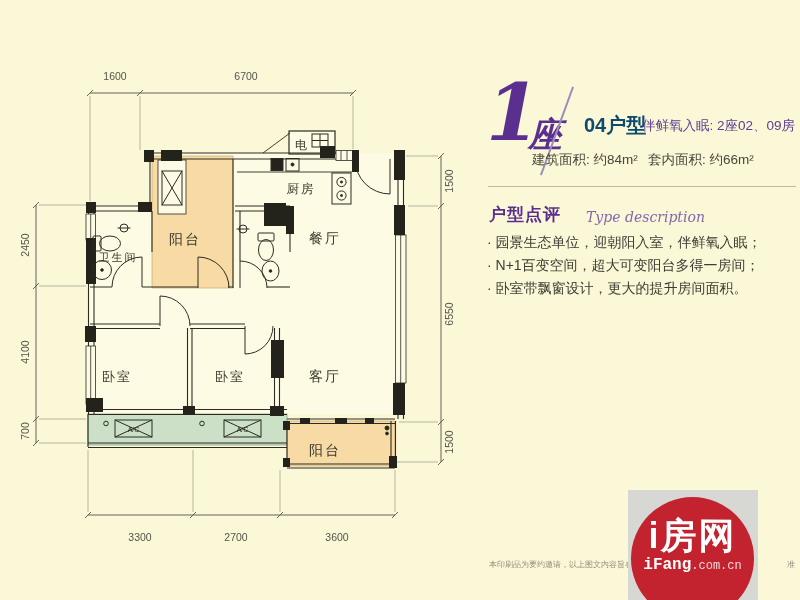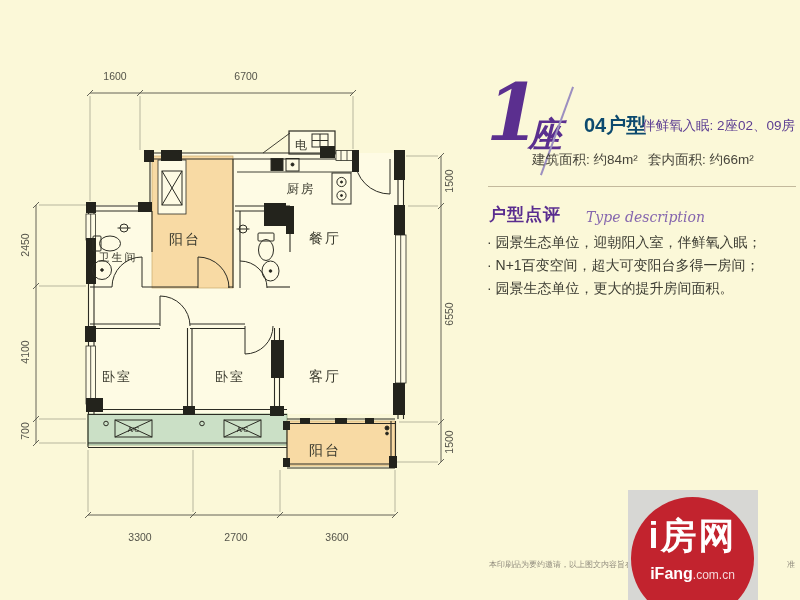--- a/index.html
+++ b/index.html
@@ -20,21 +20,21 @@
   .review-sub{left:586px;top:209px;font-size:14px;font-style:italic;color:#8566ae;
               font-family:"DejaVu Serif",serif;}
   .bullets{left:487px;top:231px;width:312px;font-size:14px;line-height:23px;color:#3d3d33;}
   .fineprint{left:489px;top:559px;font-size:8px;color:#918c7e;white-space:nowrap;}
   .fineprint-r{left:787px;top:559px;font-size:8px;color:#918c7e;}
   
   .logo-backdrop{left:628px;top:490px;width:130px;height:110px;background:#d7d7d4;}
   .logo-circle{left:631px;top:497px;width:123px;height:123px;border-radius:50%;
                background:#c2232e;text-align:center;}
   .logo-title{margin-top:19px;font-size:36px;line-height:40px;font-weight:bold;color:#ffffff;letter-spacing:2px;}
-  .logo-sub{margin-top:9px;color:#ffffff;}
+  .logo-sub{margin-top:0;color:#ffffff;font-family:Liberation Mono, monospace;}
   .logo-brand{font-size:16px;font-weight:bold;color:#ffffff;}
   .logo-domain{font-size:12px;color:rgba(255,255,255,0.82);}
   
   svg text{font-family:"Liberation Sans",sans-serif;}
   .room-lbl{fill:#3a3a2e;letter-spacing:2px;}
   .dim-lbl{fill:#54544a;font-size:10.5px;}
 </style>
 </head>
 <body>
 
@@ -212,21 +212,21 @@
 <div class="abs similar">伴鲜氧入眠: 2座02、09房</div>
 <div class="abs area-built">建筑面积: 约84m²</div>
 <div class="abs area-inner">套内面积: 约66m²</div>
 <div class="abs hdr-divider"></div>
 
 <div class="abs review-title">户型点评</div>
 <div class="abs review-sub">Type description</div>
 <div class="abs bullets">
   <div>· 园景生态单位，迎朝阳入室，伴鲜氧入眠；</div>
   <div>· N+1百变空间，超大可变阳台多得一房间；</div>
-  <div>· 园景生态单位，更大的提升房间面积。</div>
+  <div>· 卧室带飘窗设计，更大的提升房间面积。</div>
 </div>
 
 <div class="abs fineprint">本印刷品为要约邀请，以上图文内容旨在提供信息，仅</div>
 <div class="abs fineprint-r">准</div>
 
 <div class="abs logo-backdrop"></div>
 <div class="abs logo-circle">
   <div class="logo-title">i房网</div>
   <div class="logo-sub"><span class="logo-brand">iFang</span><span class="logo-domain">.com.cn</span></div>
 </div>

